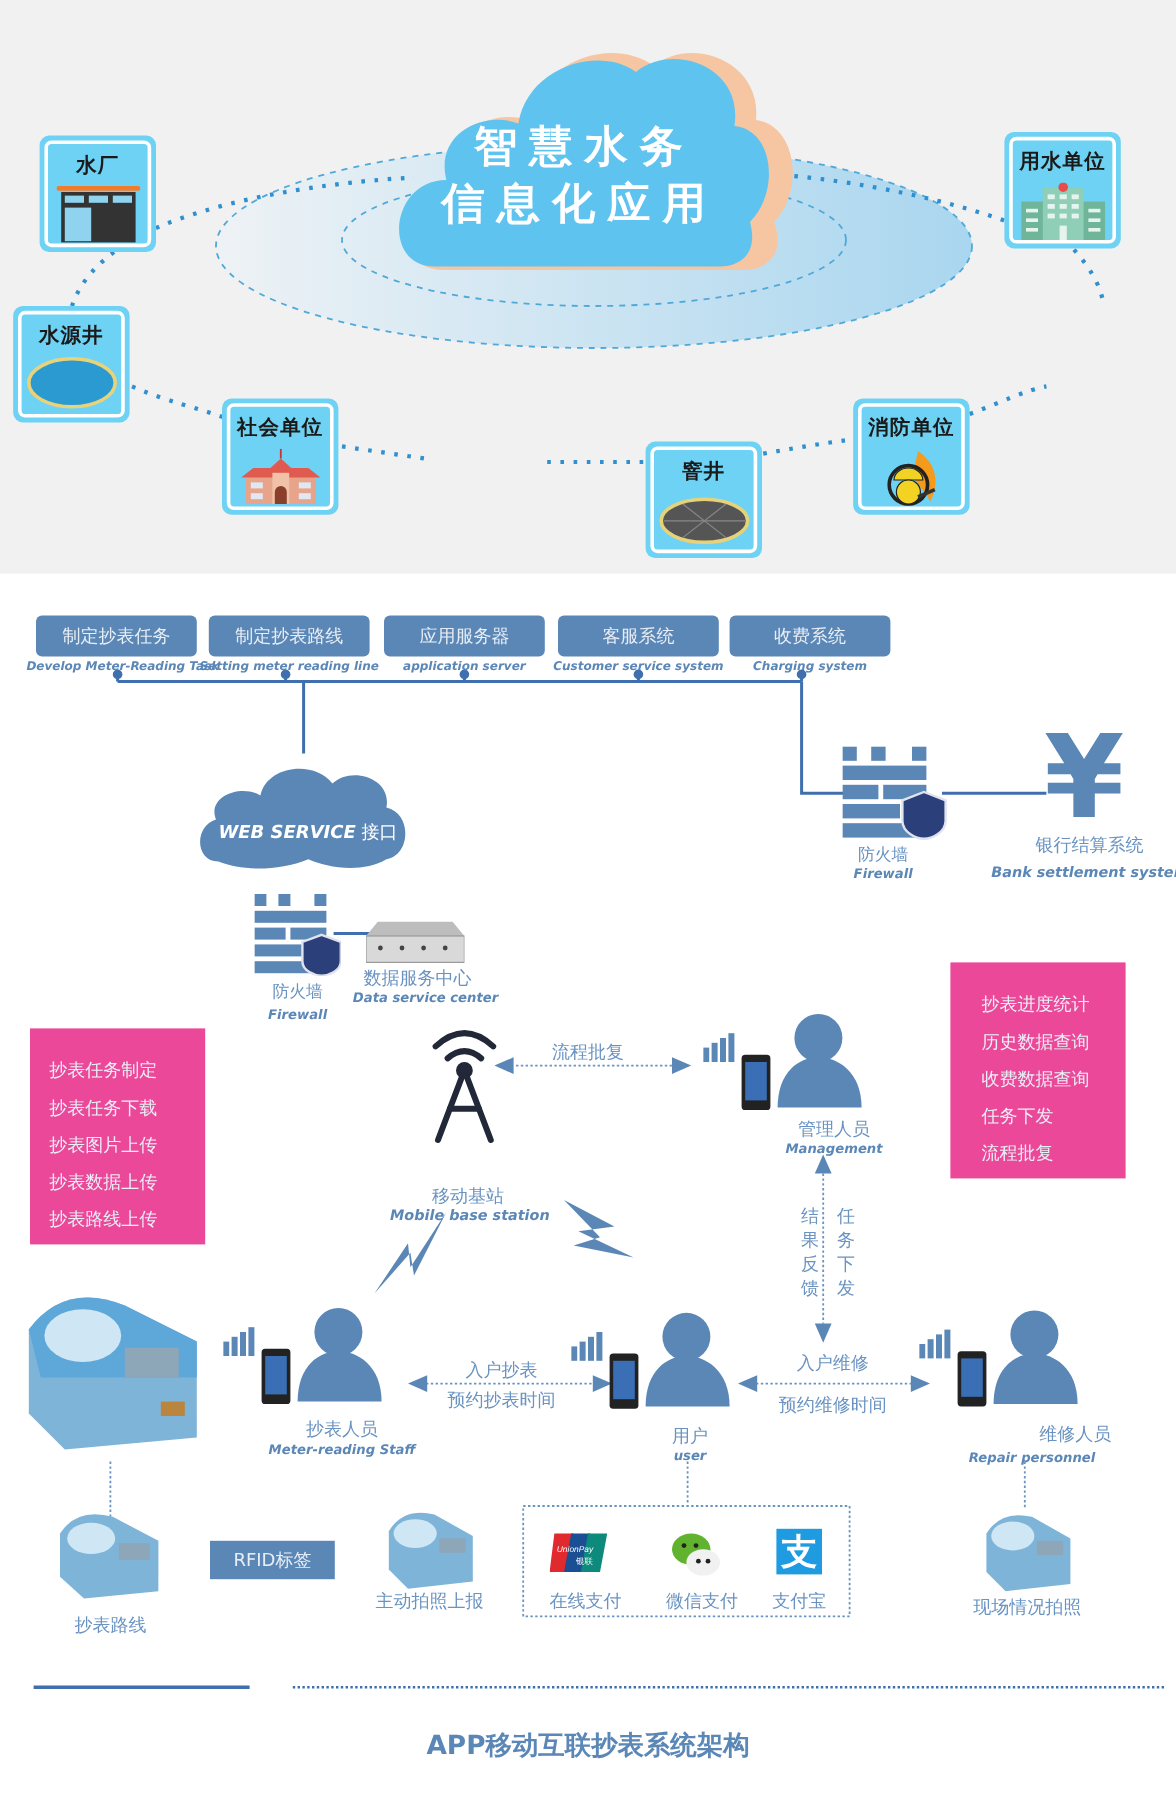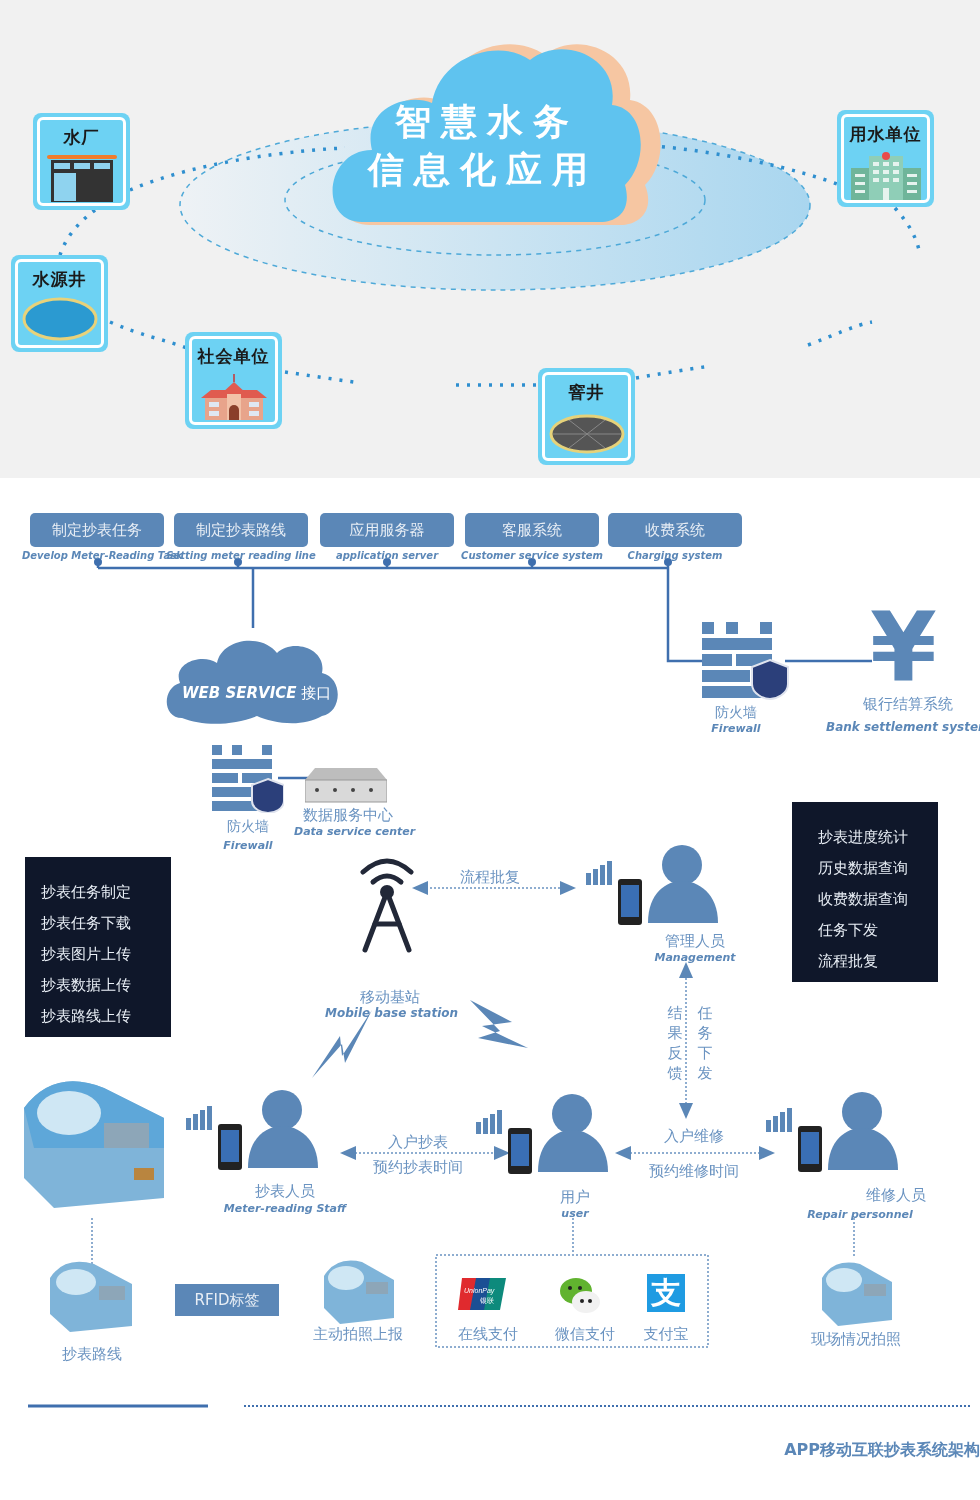--- a/index.html
+++ b/index.html
@@ -7,23 +7,23 @@
   .top { position: absolute; left: 0; top: 0; width: 980px; height: 478px; background: #f1f1f1; }
   .abs { position: absolute; }
   .node { position: absolute; background: #6dd2f3; border-radius: 8px; padding: 4px; }
   .node-inner { width: 100%; height: 100%; border: 3px solid #fff; border-radius: 6px; display: flex; flex-direction: column; align-items: center; padding-top: 6px; }
   .node-label { font-size: 17px; font-weight: bold; color: #1a1a1a; letter-spacing: 1px; }
   .node-icon { margin-top: 6px; }
   .cloud-title { position: absolute; color: #fff; font-weight: bold; font-size: 36px; letter-spacing: 10px; text-align: center; width: 300px; }
   .bluebox { position: absolute; background: #5b87b7; color: #e8eef5; border-radius: 5px; font-size: 15px; display: flex; align-items: center; justify-content: center; }
   .sub-en { position: absolute; font-size: 10px; font-style: italic; font-weight: bold; color: #5b87b7; text-align: center; white-space: nowrap; }
   .cn-label { position: absolute; font-size: 14px; color: #6a93c1; text-align: center; white-space: nowrap; }
-  .panel { position: absolute; background: #0f172a; color: #e9eff6; font-size: 15px; padding: 20px 0 0 0; }
+  .panel { position: absolute; background: #ec4899; color: #e9eff6; font-size: 15px; padding: 20px 0 0 0; }
   .panel div { line-height: 31px; }
-  .title-bottom { position: absolute; left: 0; width: 980px; top: 1440px; text-align: right; font-size: 16px; font-weight: bold; color: #5b87b7; }
+  .title-bottom { position: absolute; left: 0; width: 980px; top: 1440px; text-align: center; font-size: 22px; font-weight: bold; color: #5b87b7; }
 </style>
 </head>
 <body>
 
 <div class="top">
   <svg class="abs" style="left:0;top:0" width="980" height="478">
     <defs>
       <linearGradient id="ellg" x1="0" x2="1">
         <stop offset="0" stop-color="#eef2f5"></stop>
         <stop offset="1" stop-color="#a9d6ef"></stop>
@@ -116,20 +116,32 @@
         <g fill="#dfe8f3">
             <rect x="8" y="28" width="10" height="5"></rect>
             <rect x="48" y="28" width="10" height="5"></rect>
             <rect x="8" y="37" width="10" height="5"></rect>
             <rect x="48" y="37" width="10" height="5"></rect>
           </g>
       </svg>
     </div>
   </div>
 
+  <div class="node" style="left:711px;top:332px;width:97px;height:97px;">
+    <div class="node-inner">
+      <span class="node-label">消防单位</span>
+      <svg class="node-icon" width="50" height="50">
+        <path d="M30 2 C 46 12, 48 30, 40 44 C 36 34, 28 30, 26 20 Z" fill="#f59a1b"></path>
+        <circle cx="22" cy="30" r="16" fill="none" stroke="#222" stroke-width="3"></circle>
+        <path d="M10 26 a12 10 0 0 1 24 0 z" fill="#f2d323" stroke="#222" stroke-width="1"></path>
+        <ellipse cx="22" cy="36" rx="10" ry="10" fill="#f2d323" stroke="#222" stroke-width="1"></ellipse>
+        <line x1="30" y1="40" x2="44" y2="34" stroke="#333" stroke-width="3"></line>
+      </svg>
+    </div>
+  </div>
 
 
   <div class="node" style="left:538px;top:368px;width:97px;height:97px;">
     <div class="node-inner">
       <span class="node-label">窨井</span>
       <svg class="node-icon" width="76" height="44">
         <ellipse cx="38" cy="24" rx="36" ry="18" fill="#555" stroke="#e6d27a" stroke-width="3"></ellipse>
         <g stroke="#888" stroke-width="1">
             <line x1="4" y1="24" x2="72" y2="24"></line>
             <line x1="20" y1="10" x2="56" y2="38"></line>

